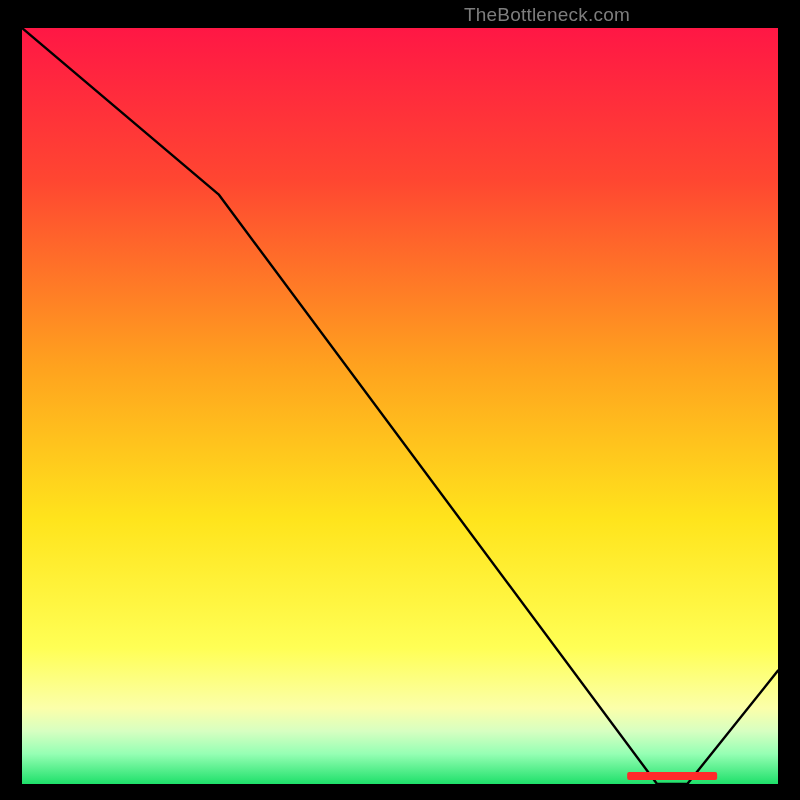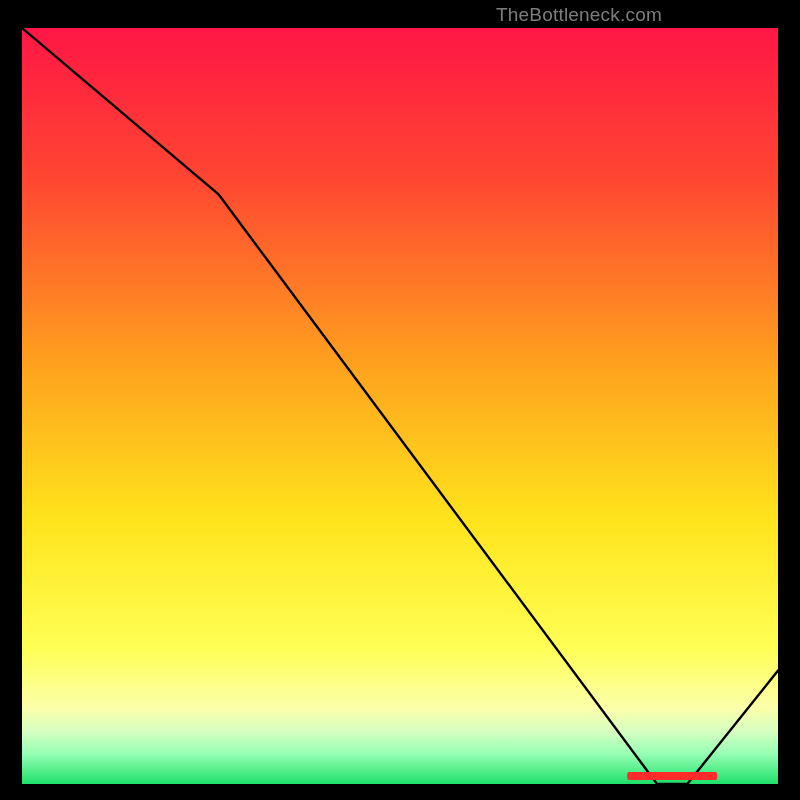--- a/index.html
+++ b/index.html
@@ -8,21 +8,20 @@
     width: 800px;
     height: 800px;
     background: #000;
     font-family: Arial, Helvetica, sans-serif;
     overflow: hidden;
   }
   .wrap {
     position: relative;
     width: 652px;
     height: 800px;
-    padding-left: 32px;
   }
   .attribution {
     position: absolute;
     top: 4px;
     right: 22px;
     color: #7d7d7d;
     font-size: 19px;
     letter-spacing: 0.2px;
   }
   .plot {

